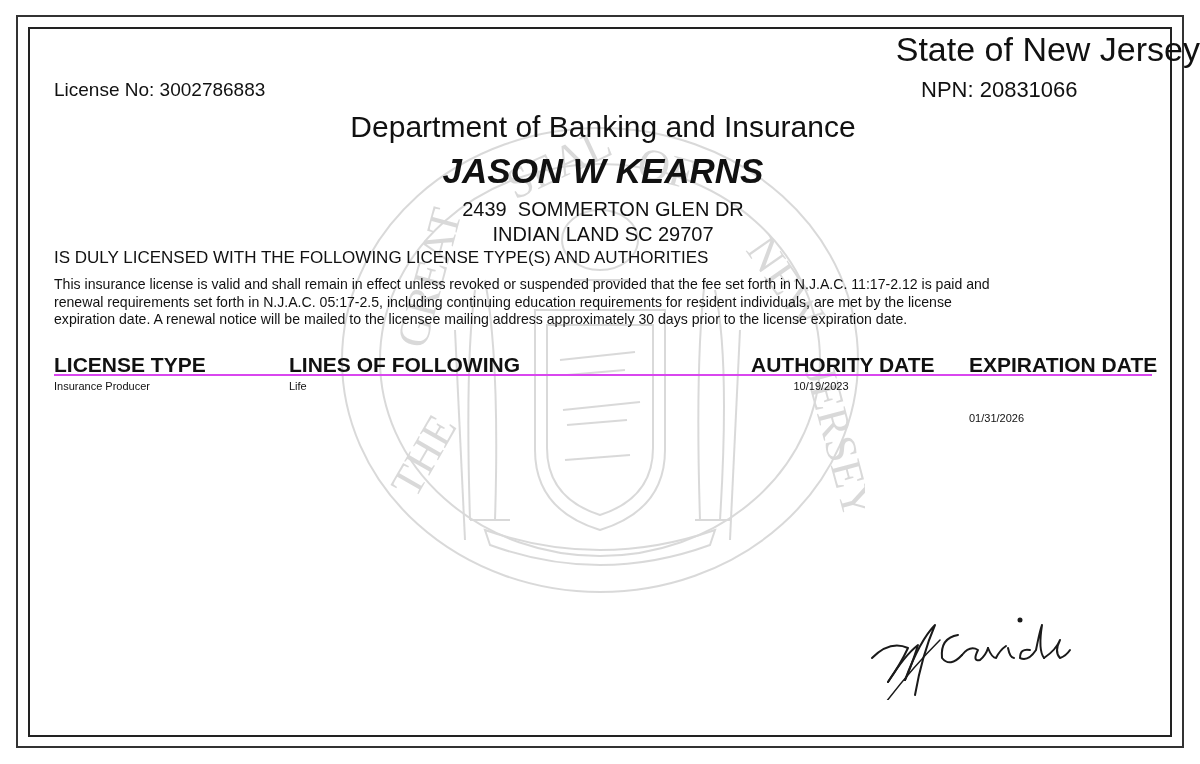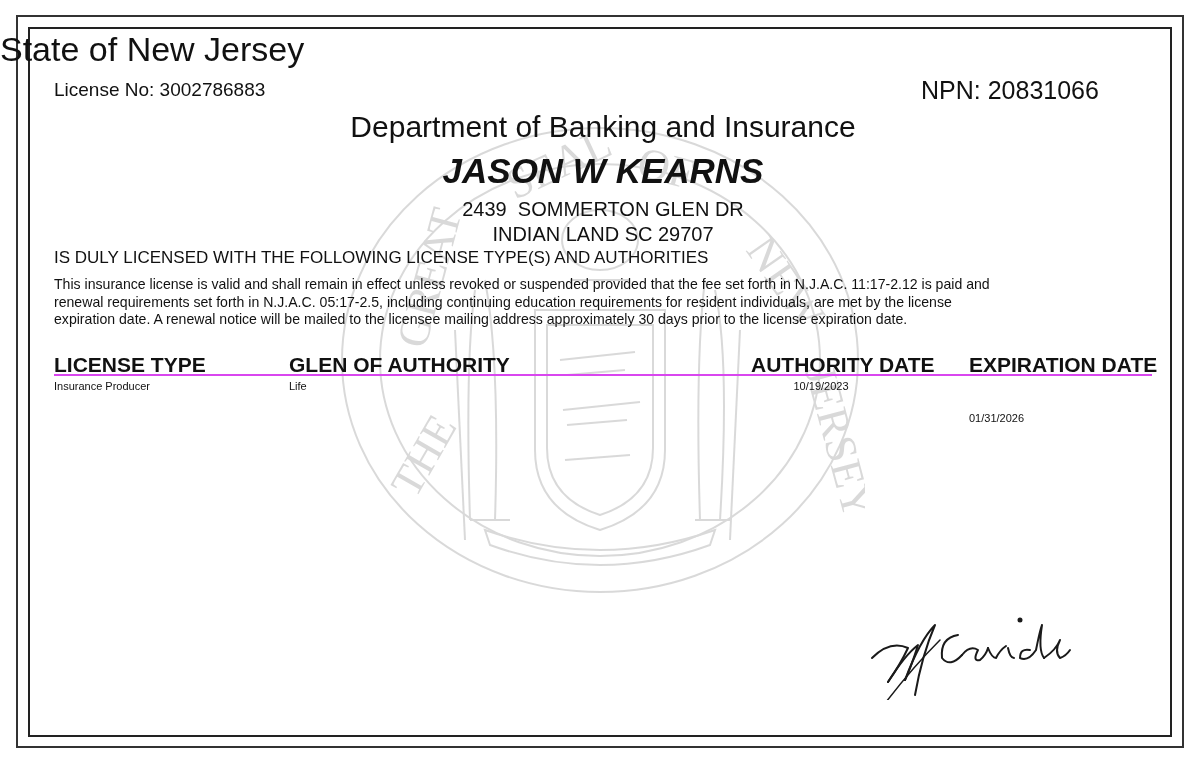--- a/index.html
+++ b/index.html
@@ -31,28 +31,28 @@
   }
   .seal {
     position: absolute;
     left: 335px; top: 120px;
     width: 530px; height: 480px;
     opacity: 0.22;
     pointer-events: none;
   }
   .abs { position: absolute; white-space: nowrap; }
   .title {
-    left: 0; width: 1200px; text-align: left;
+    left: 0; width: 1200px; text-align: right;
     top: 29px; font-size: 34px; line-height: 40px;
   }
   .license-no {
     left: 54px; top: 76px; font-size: 19px; line-height: 28px;
   }
   .npn {
-    left: 921px; top: 76px; font-size: 25px; line-height: 28px;
+    left: 921px; top: 76px; font-size: 22px; line-height: 28px;
   }
   .dept {
     left: 0; width: 1206px; text-align: center;
     top: 109px; font-size: 30px; line-height: 36px;
   }
   .name {
     left: 0; width: 1206px; text-align: center;
     top: 150px; font-size: 35px; line-height: 42px;
     font-weight: bold; font-style: italic;
   }
@@ -143,21 +143,21 @@
 
 <div class="abs duly">IS DULY LICENSED WITH THE FOLLOWING LICENSE TYPE(S) AND AUTHORITIES</div>
 <div class="abs para">
   <span>This insurance license is valid and shall remain in effect unless revoked or suspended provided that the fee set forth in N.J.A.C. 11:17-2.12 is paid and</span>
   <span>renewal requirements set forth in N.J.A.C. 05:17-2.5, including continuing education requirements for resident individuals, are met by the license</span>
   <span>expiration date. A renewal notice will be mailed to the licensee mailing address approximately 30 days prior to the license expiration date.</span>
 </div>
 
 <div class="table-head">
   <span class="col-type">LICENSE TYPE</span>
-  <span class="col-auth">GLEN OF AUTHORITY</span>
+  <span class="col-auth">LINES OF FOLLOWING</span>
   <span class="col-eff">AUTHORITY DATE</span>
   <span class="col-exp">EXPIRATION DATE</span>
 </div>
 
 <div class="table-row">
   <span class="col-type">Insurance Producer</span>
   <span class="col-auth">Life</span>
   <span class="col-eff">10/19/2023</span>
   <span class="col-exp">01/31/2026</span>
 </div>

